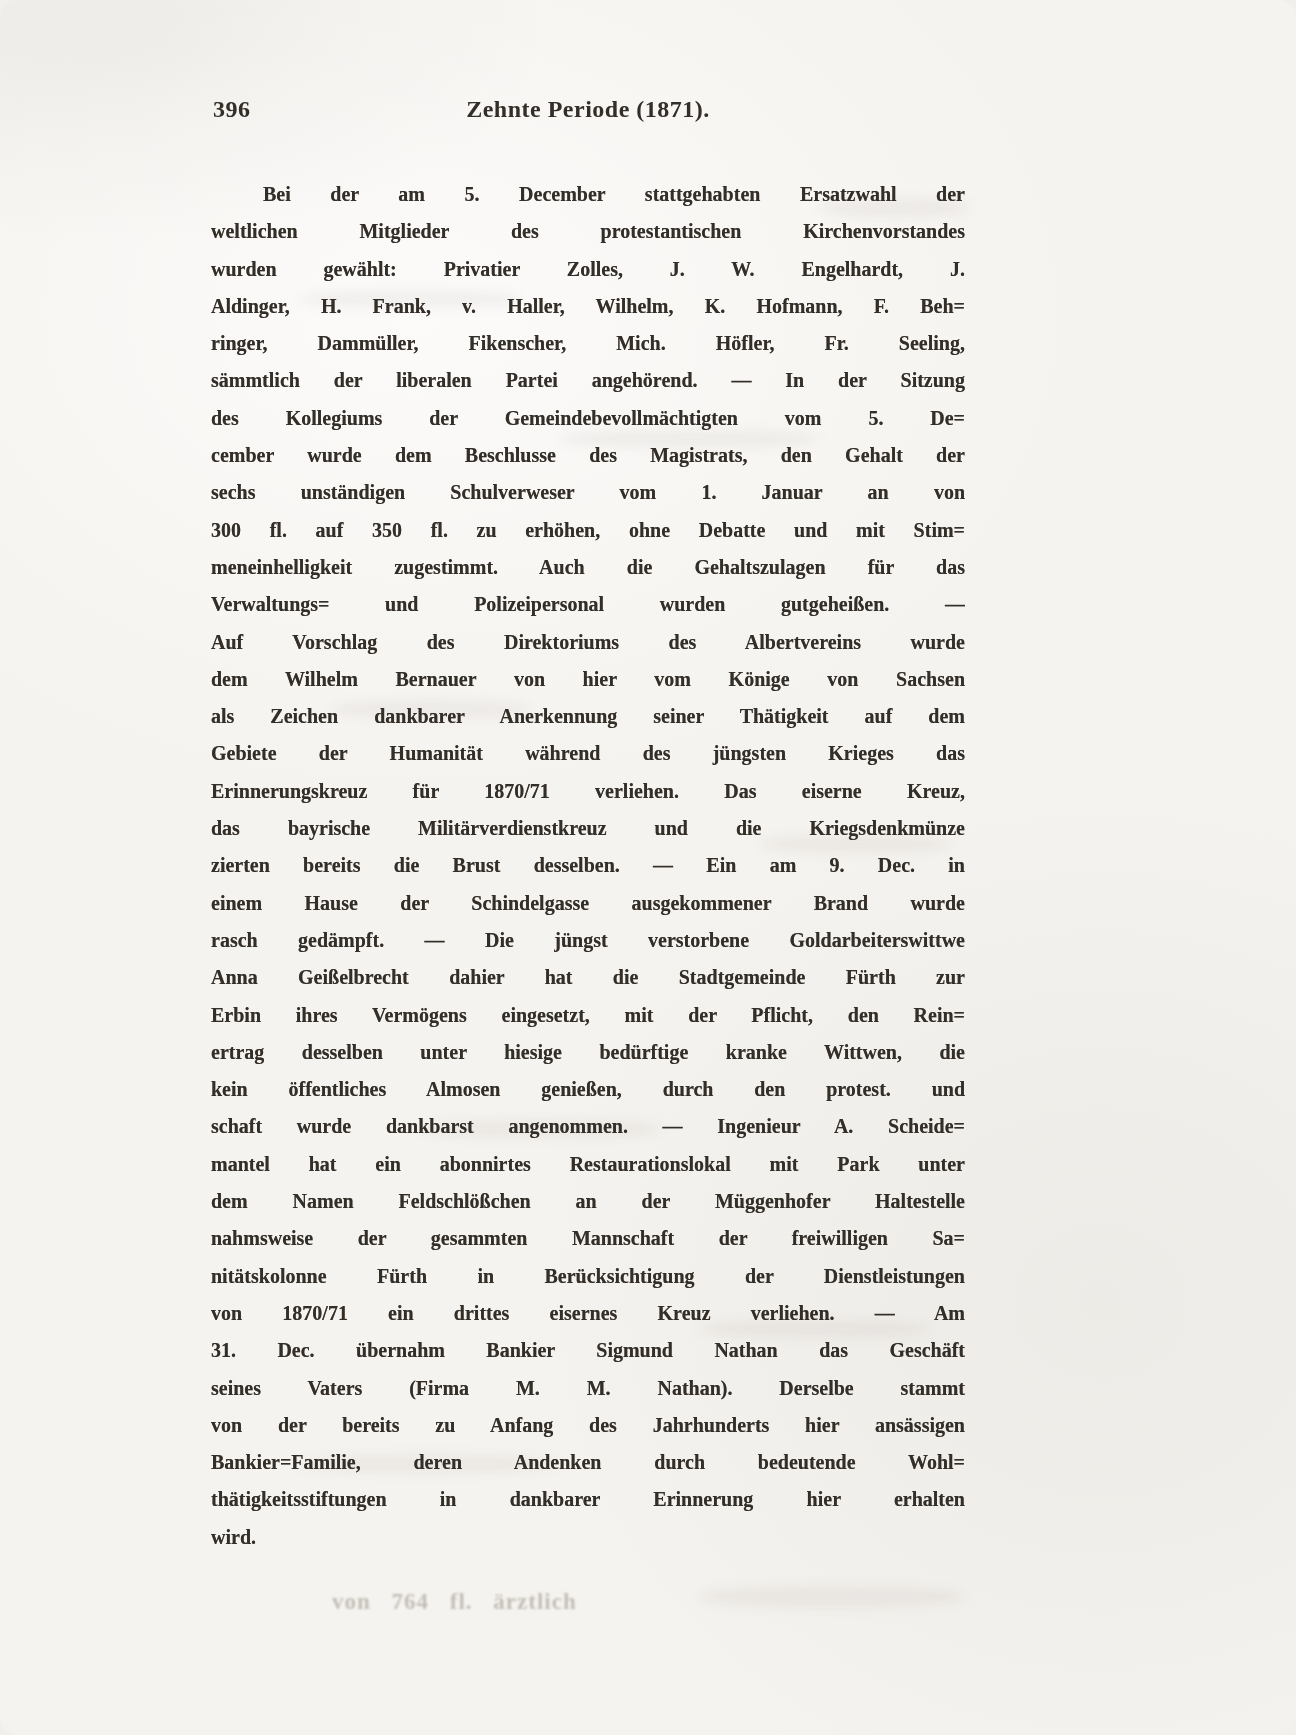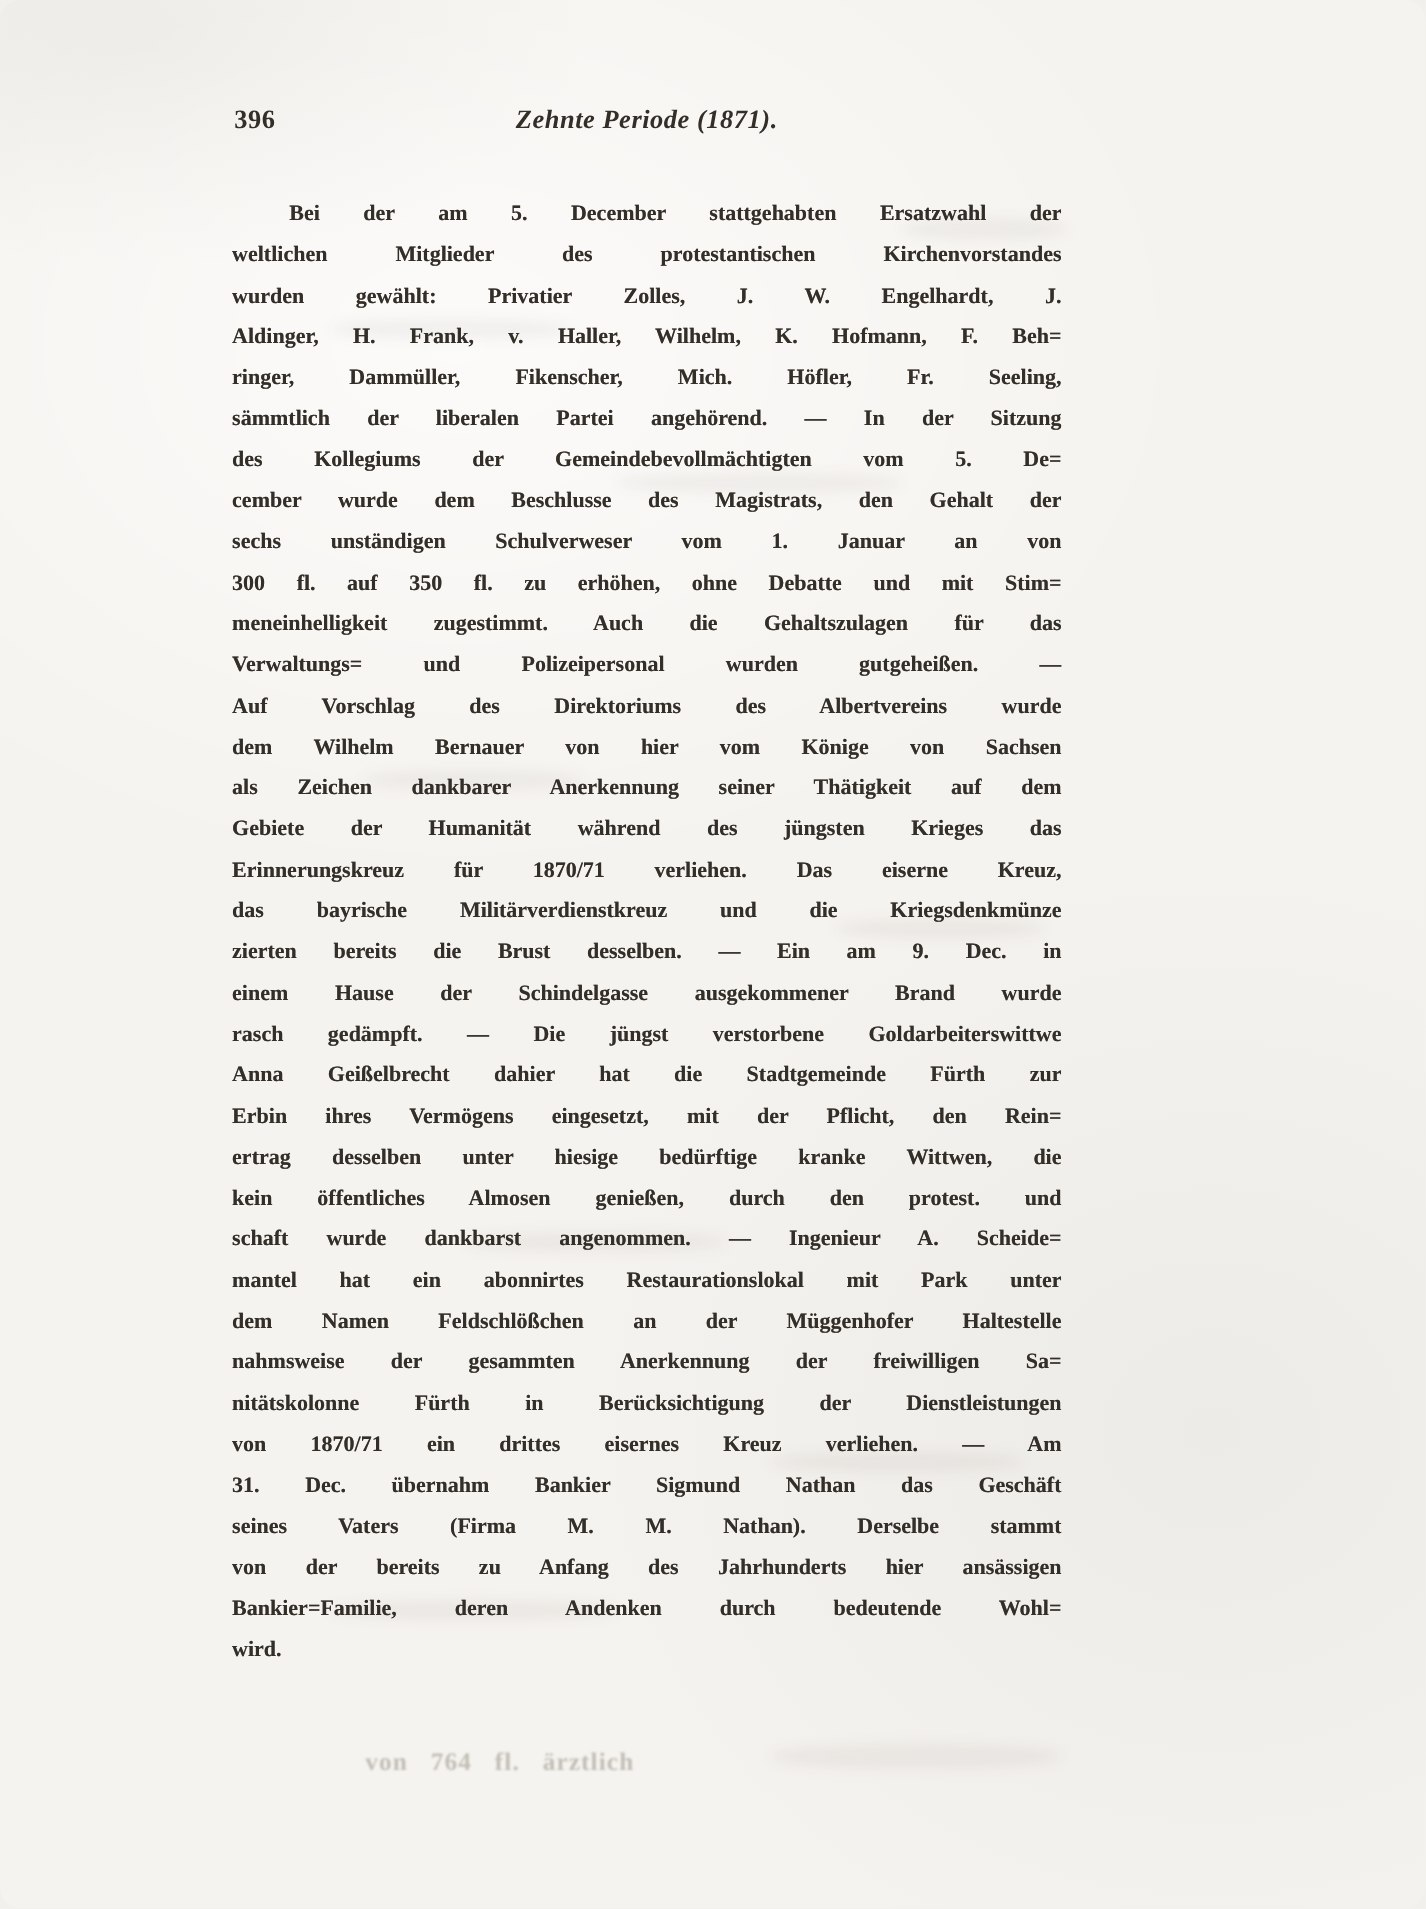--- a/index.html
+++ b/index.html
@@ -20,21 +20,21 @@
     color: #332e28;
     border-radius: 19px;
   }
   .header {
     position: absolute;
     top: 96px; left: 211px; width: 754px; height: 34px;
     font-size: 24px; font-weight: 700;
     letter-spacing: 0.5px;
   }
   .pagenum  { position: absolute; left: 2px; top: 0; }
-  .runtitle { position: absolute; left: 0; right: 0; text-align: center; font-style: italic; }
+  .runtitle { position: absolute; left: 0; right: 0; text-align: center; }
   .bodytext {
     position: absolute;
     top: 176px; left: 211px; width: 754px;
     font-size: 20px; font-weight: 700;
     color: #332e28;
     text-shadow: 0 0 0.5px rgba(40, 35, 28, 0.55);
   }
   .line {
     height: 37.3px; line-height: 37.3px;
     overflow: hidden;
@@ -92,27 +92,28 @@
       <div class="line">zierten bereits die Brust desselben. — Ein am 9. Dec. in</div>
       <div class="line">einem Hause der Schindelgasse ausgekommener Brand wurde</div>
       <div class="line">rasch gedämpft. — Die jüngst verstorbene Goldarbeiterswittwe</div>
       <div class="line">Anna Geißelbrecht dahier hat die Stadtgemeinde Fürth zur</div>
       <div class="line">Erbin ihres Vermögens eingesetzt, mit der Pflicht, den Rein=</div>
       <div class="line">ertrag desselben unter hiesige bedürftige kranke Wittwen, die</div>
       <div class="line">kein öffentliches Almosen genießen, durch den protest. und</div>
       <div class="line">schaft wurde dankbarst angenommen. — Ingenieur A. Scheide=</div>
       <div class="line">mantel hat ein abonnirtes Restaurationslokal mit Park unter</div>
       <div class="line">dem Namen Feldschlößchen an der Müggenhofer Haltestelle</div>
-      <div class="line">nahmsweise der gesammten Anerkennung der freiwilligen Sa=</div>
+      <div class="line">nahmsweise der gesammten Mannschaft der freiwilligen Sa=</div>
       <div class="line">nitätskolonne Fürth in Berücksichtigung der Dienstleistungen</div>
       <div class="line">von 1870/71 ein drittes eisernes Kreuz verliehen. — Am</div>
       <div class="line">31. Dec. übernahm Bankier Sigmund Nathan das Geschäft</div>
       <div class="line">seines Vaters (Firma M. M. Nathan). Derselbe stammt</div>
       <div class="line">von der bereits zu Anfang des Jahrhunderts hier ansässigen</div>
       <div class="line">Bankier=Familie, deren Andenken durch bedeutende Wohl=</div>
+      <div class="line">thätigkeitsstiftungen in dankbarer Erinnerung hier erhalten</div>
       <div class="line last">wird.</div>
     </div>
 
   <span class="ghost">von 764 fl. ärztlich</span>
 
   <div class="artifact" style="left:700px; top:1586px; width:265px; height:22px;"></div>
   <div class="artifact" style="left:820px; top:198px;  width:150px; height:20px;"></div>
   <div class="artifact" style="left:300px; top:290px;  width:220px; height:18px;"></div>
   <div class="artifact" style="left:560px; top:430px;  width:260px; height:18px;"></div>
   <div class="artifact" style="left:330px; top:700px;  width:200px; height:18px;"></div>

